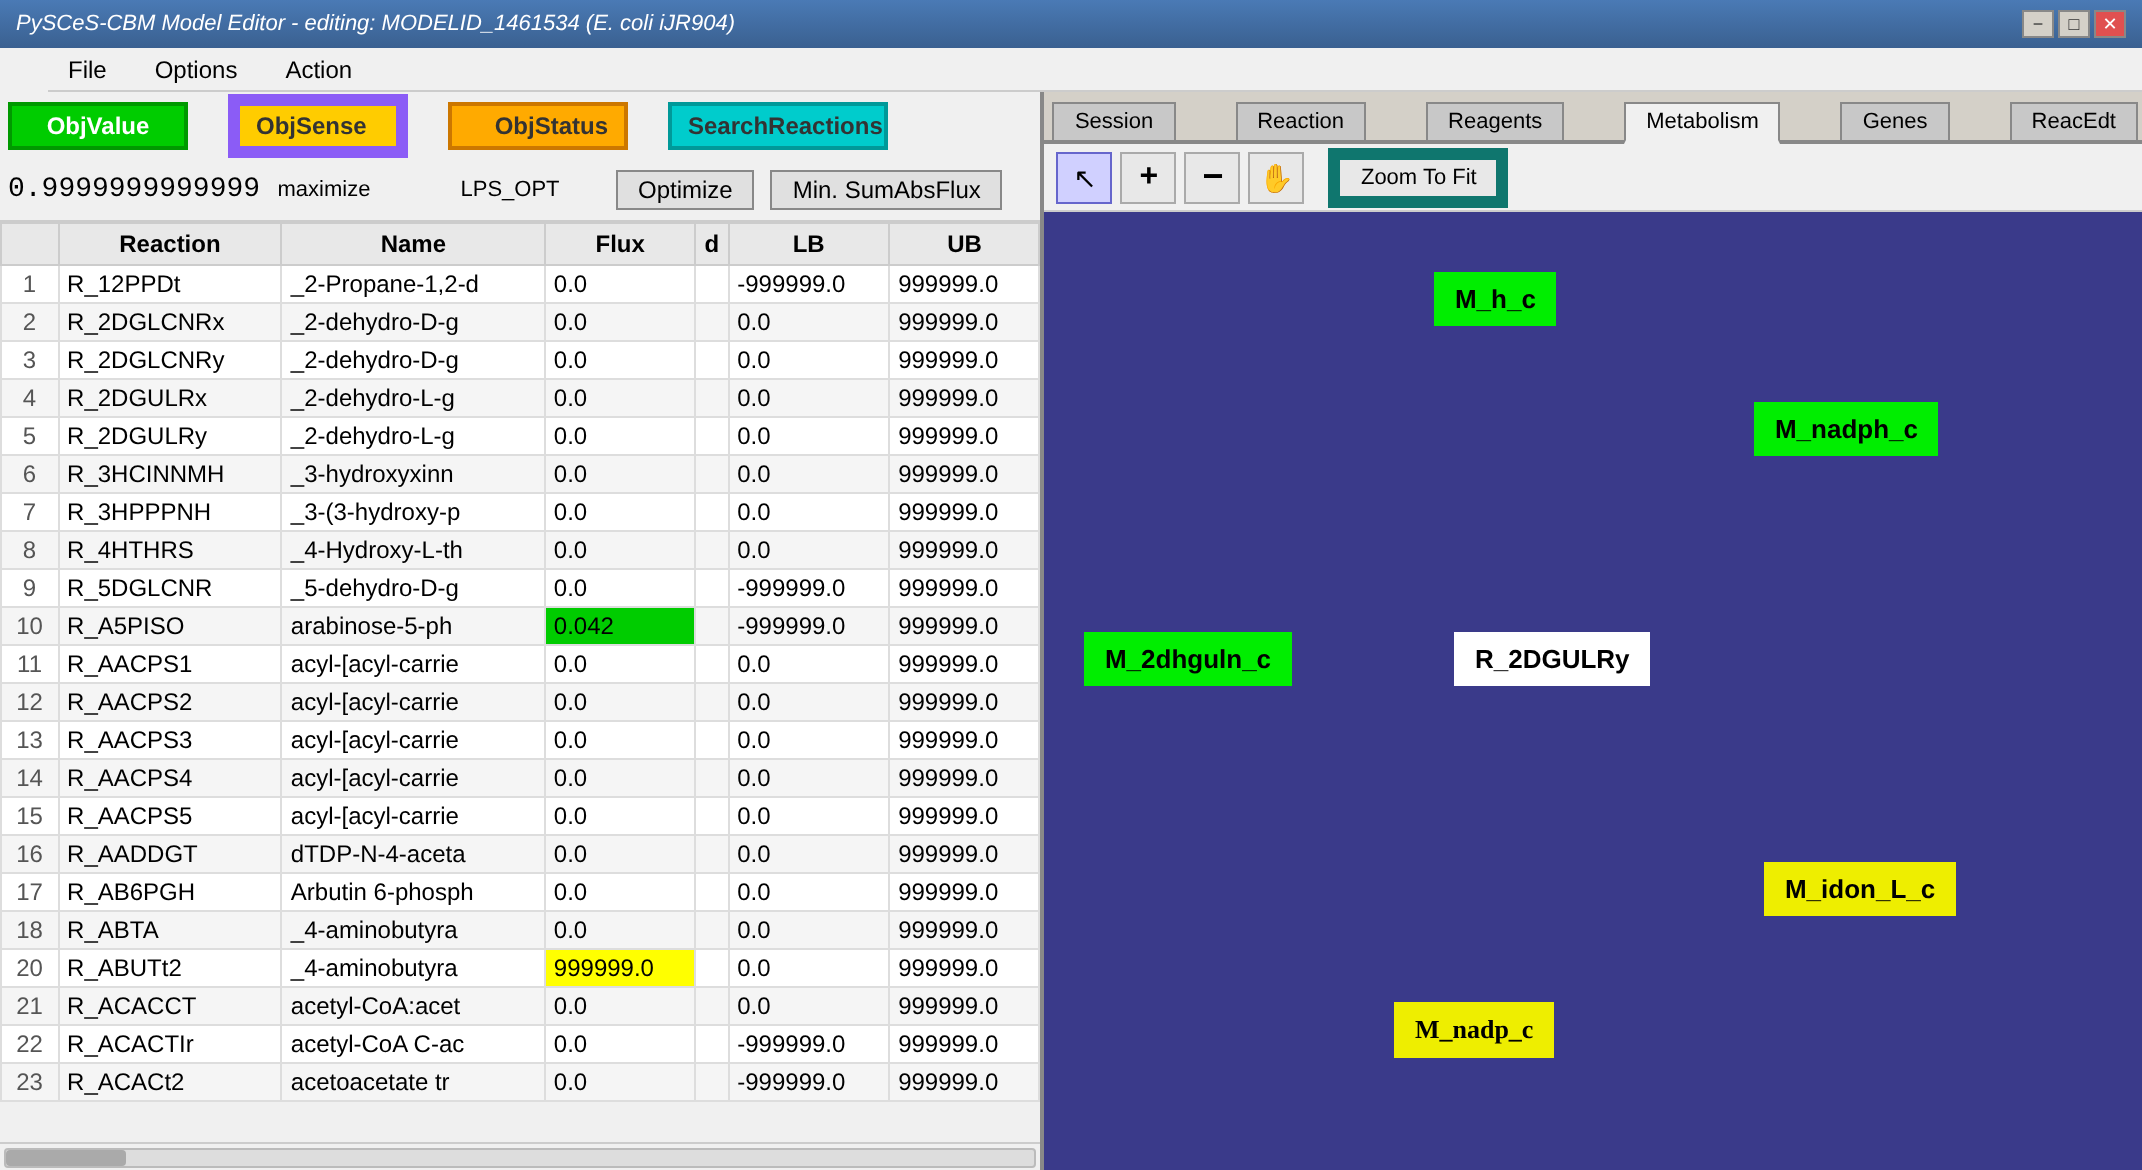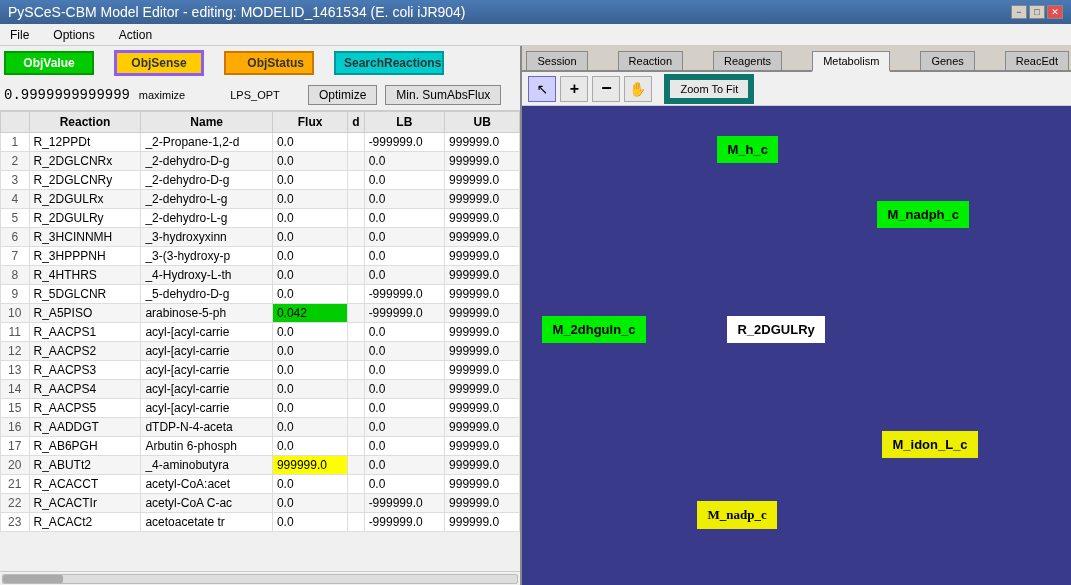--- a/index.html
+++ b/index.html
@@ -8,40 +8,41 @@
     
     .title-bar {
       background: linear-gradient(to bottom, #4a7ab5, #3a6090);
       color: white;
       padding: 4px 8px;
       display: flex;
       align-items: center;
       justify-content: space-between;
       height: 24px;
     }
-    .title-bar-title { font-size: 14px; }
+    .title-bar-title { font-size: 11px; font-style: italic; }
     .title-bar-controls { display: flex; gap: 2px; }
     .title-btn {
       width: 16px; height: 14px; border: 1px solid #888;
       cursor: pointer; font-size: 9px; display: flex; align-items: center; justify-content: center;
       color: #333;
     }
     .title-btn.min { background: #d4d0c8; }
     .title-btn.max { background: #d4d0c8; }
     .title-btn.close { background: #e05050; color: white; }
 
     
     .menu-bar {
       background: #f0f0f0;
       border-bottom: 1px solid #ccc;
       padding: 2px 4px;
       display: flex;
       gap: 12px;
       height: 22px;
       align-items: center;
+      margin-left: 24px;
     }
     .menu-item { cursor: pointer; padding: 2px 6px; }
 
     
     .main-layout {
       display: flex;
       height: calc(585px - 24px - 22px);
     }
 
     
@@ -65,27 +66,26 @@
       border: 2px solid #009900;
       color: white;
       padding: 3px 8px;
       cursor: pointer;
       font-weight: bold;
       width: 90px;
       text-align: center;
     }
     .btn-objsense {
       background: #ffcc00;
-      border: 3px solid #8b5cf6;
+      border: 6px solid #8b5cf6;
       color: #333;
       padding: 3px 8px;
       cursor: pointer;
       font-weight: bold;
       width: 90px;
-      text-align: center;
     }
     .btn-objstatus {
       background: #ffaa00;
       border: 2px solid #cc7700;
       color: #333;
       padding: 3px 8px;
       cursor: pointer;
       font-weight: bold;
       width: 90px;
       text-align: right;
@@ -480,20 +480,29 @@
             <tr>
       <td class="row-num">17</td>
       <td>R_AB6PGH</td>
       <td>Arbutin 6-phosph</td>
       <td class="">0.0</td>
       <td class="col-d"></td>
       <td>0.0</td>
       <td>999999.0</td>
     </tr>
             <tr>
+      <td class="row-num">18</td>
+      <td>R_ABTA</td>
+      <td>_4-aminobutyra</td>
+      <td class="">0.0</td>
+      <td class="col-d"></td>
+      <td>0.0</td>
+      <td>999999.0</td>
+    </tr>
+            <tr>
       <td class="row-num">20</td>
       <td>R_ABUTt2</td>
       <td>_4-aminobutyra</td>
       <td class="flux-highlight-yellow">999999.0</td>
       <td class="col-d"></td>
       <td>0.0</td>
       <td>999999.0</td>
     </tr>
             <tr>
       <td class="row-num">21</td>

